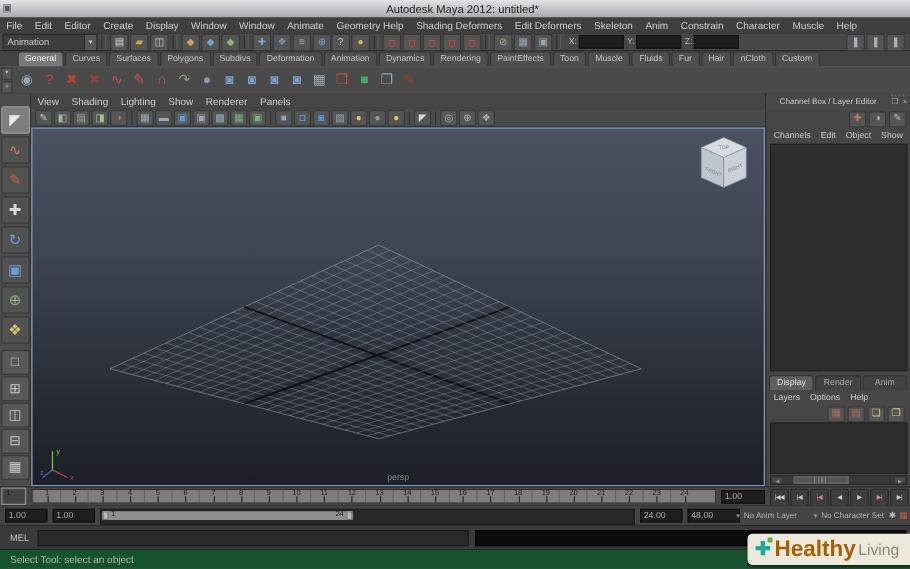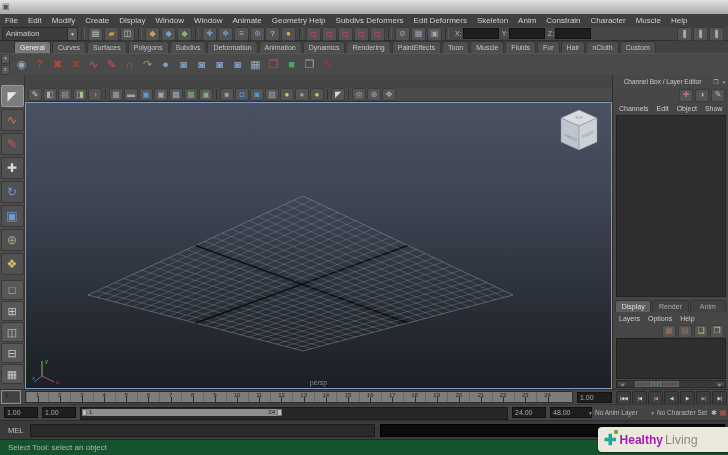--- a/index.html
+++ b/index.html
@@ -138,42 +138,43 @@
   #mel-result{position:absolute;left:380px;right:3px;top:3px;height:13px;background:#0b0b0b;border:1px solid #000;
               color:#999;font-size:8px;line-height:12px;padding:0 2px;box-sizing:border-box;}
   #helpline{left:0;top:439px;width:728px;height:16px;background:#14532d;border-top:1px solid #272727;box-sizing:border-box;}
   #helpline .help-text{font-size:8px;color:#b5b5b5;line-height:15px;padding-left:8px;}
   
   #watermark{top:427px;right:0;width:130px;height:25px;background:#ece9dc;border-radius:4px 0 0 4px;
              box-shadow:0 1px 2px rgba(0,0,0,0.5);display:flex;align-items:center;padding-left:6px;
              box-sizing:border-box;z-index:20;}
   #watermark .plus{font-size:15px;font-weight:bold;color:#1fa79b;line-height:1;position:relative;}
   #watermark .leaf{position:absolute;right:-1px;top:-2px;width:4px;height:4px;background:#6aa84f;border-radius:1px;}
-  #watermark .wm-bold{font-size:12px;font-weight:bold;color:#a21caf;margin-left:3px;}
+  #watermark .wm-bold{font-size:18px;font-weight:bold;color:#a16207;margin-left:3px;}
   #watermark .wm-light{font-size:12.5px;color:#8d8a7a;margin-left:2px;}
 </style>
 </head>
 <body>
 
 <div id="titlebar" class="abs">
   <span class="win-icon">▣</span>
+  <span class="title">Autodesk Maya 2012: untitled*</span>
 </div>
 
 <div id="menubar" class="abs">
 
 <div class="menu-item"><span>File</span></div>
     <div class="menu-item"><span>Edit</span></div>
-    <div class="menu-item"><span>Modify</span></div>
+    <div class="menu-item"><span>Editor</span></div>
     <div class="menu-item"><span>Create</span></div>
     <div class="menu-item"><span>Display</span></div>
     <div class="menu-item"><span>Window</span></div>
     <div class="menu-item"><span>Window</span></div>
     <div class="menu-item"><span>Animate</span></div>
     <div class="menu-item"><span>Geometry Help</span></div>
-    <div class="menu-item"><span>Subdivs Deformers</span></div>
+    <div class="menu-item"><span>Shading Deformers</span></div>
     <div class="menu-item"><span>Edit Deformers</span></div>
     <div class="menu-item"><span>Skeleton</span></div>
     <div class="menu-item"><span>Anim</span></div>
     <div class="menu-item"><span>Constrain</span></div>
     <div class="menu-item"><span>Character</span></div>
     <div class="menu-item"><span>Muscle</span></div>
     <div class="menu-item"><span>Help</span></div>
   </div>
 
 <div id="statusline" class="abs">
@@ -415,20 +416,29 @@
         <div class="layout-btn" style="color: rgb(200, 200, 200);">
           <span>⊟</span>
         </div>
         <div class="layout-btn" style="color: rgb(200, 200, 200);">
           <span>▦</span>
         </div>
       </div>
   </div>
 
   <div id="viewport" class="abs">
+    <div id="panelmenu" class="abs">
+
+    <div class="menu-item"><span>View</span></div>
+        <div class="menu-item"><span>Shading</span></div>
+        <div class="menu-item"><span>Lighting</span></div>
+        <div class="menu-item"><span>Show</span></div>
+        <div class="menu-item"><span>Renderer</span></div>
+        <div class="menu-item"><span>Panels</span></div>
+      </div>
     <div id="paneltoolbar" class="abs">
 
     <div class="pt-icon" style="color: rgb(196, 196, 196);">
           <span>✎</span>
         </div>
         <div class="pt-icon" style="color: rgb(159, 182, 160);">
           <span>◧</span>
         </div>
         <div class="pt-icon" style="color: rgb(143, 174, 143);">
           <span>▤</span>

